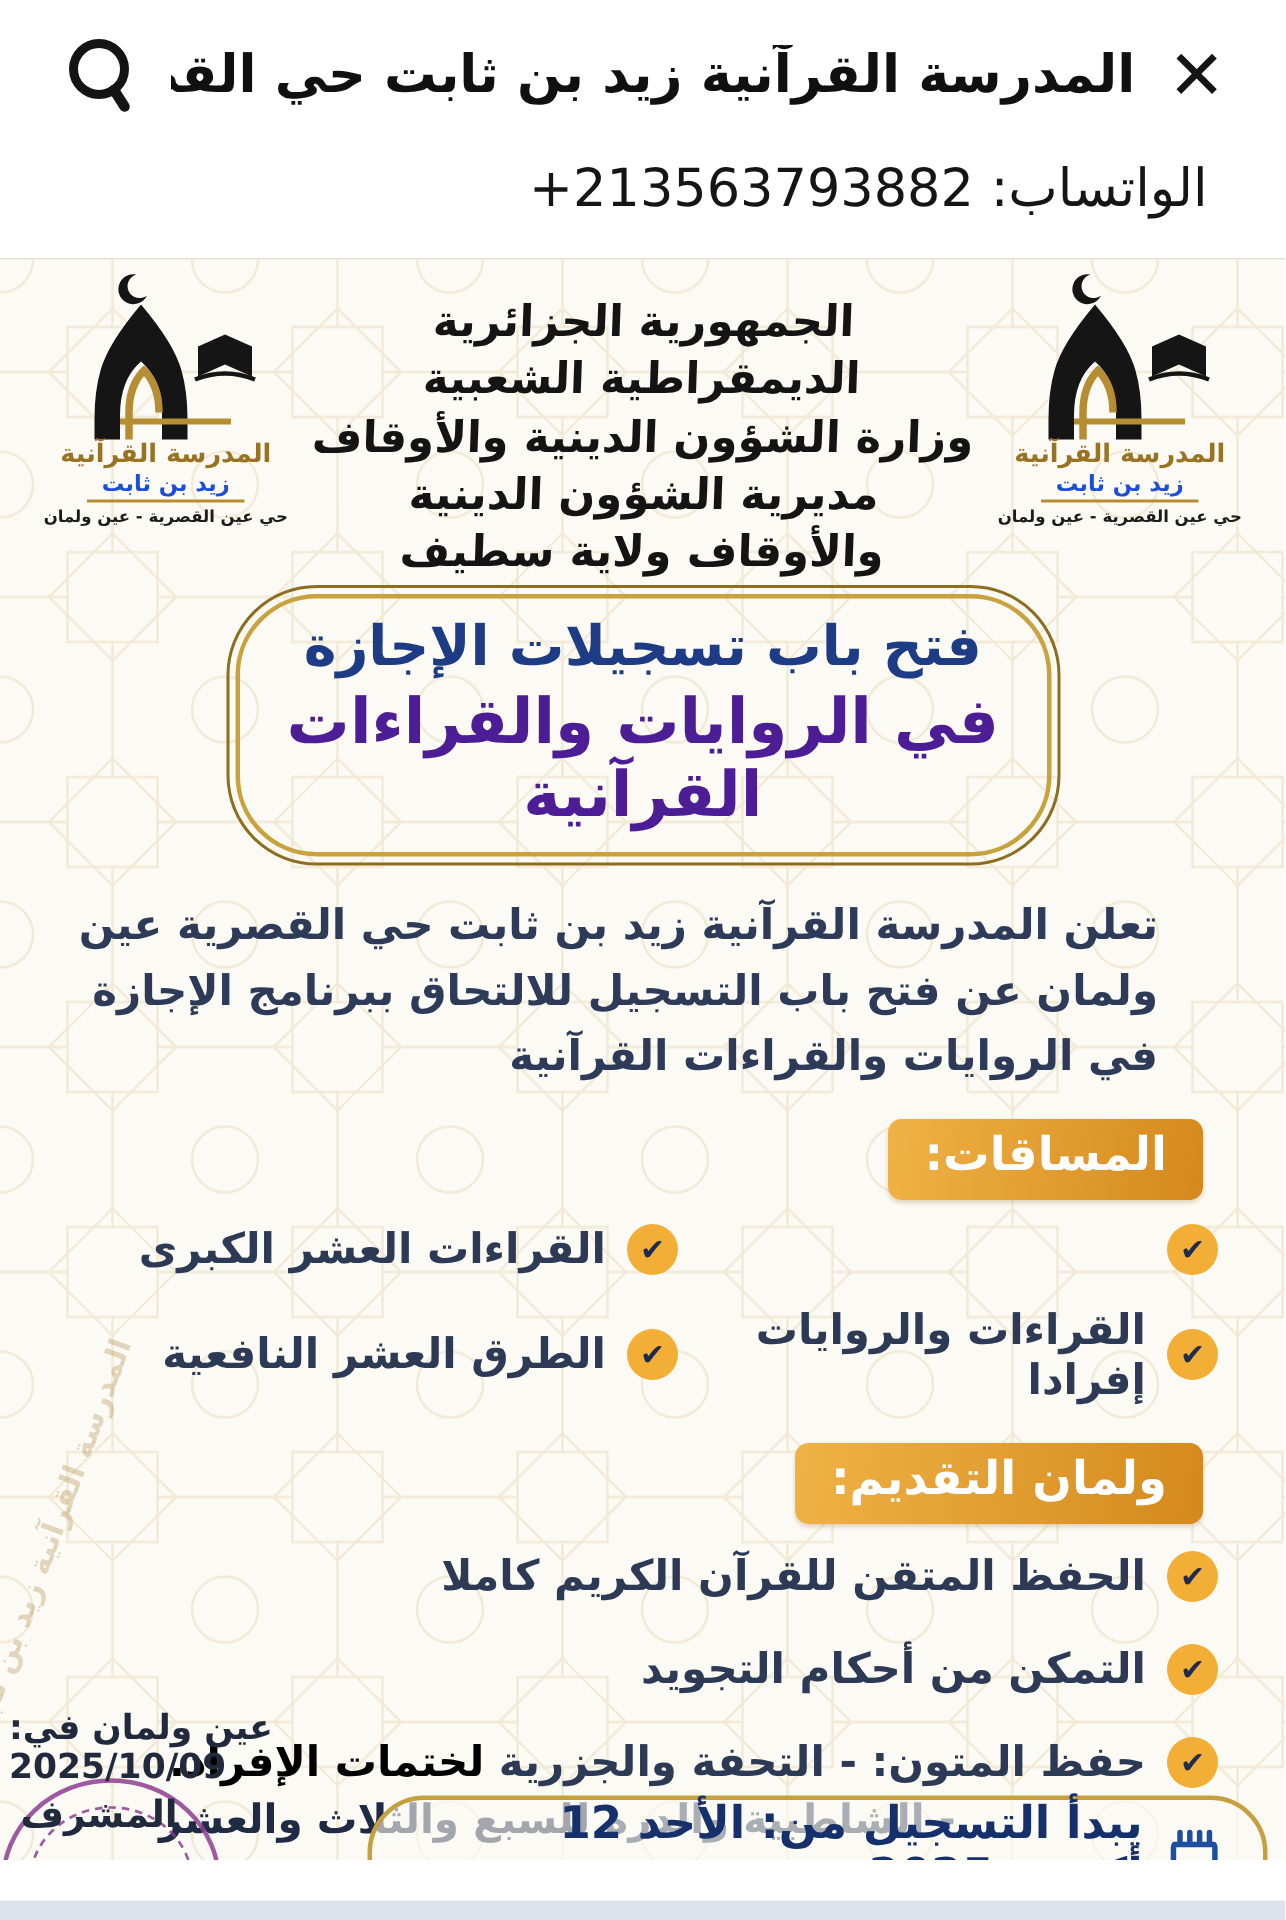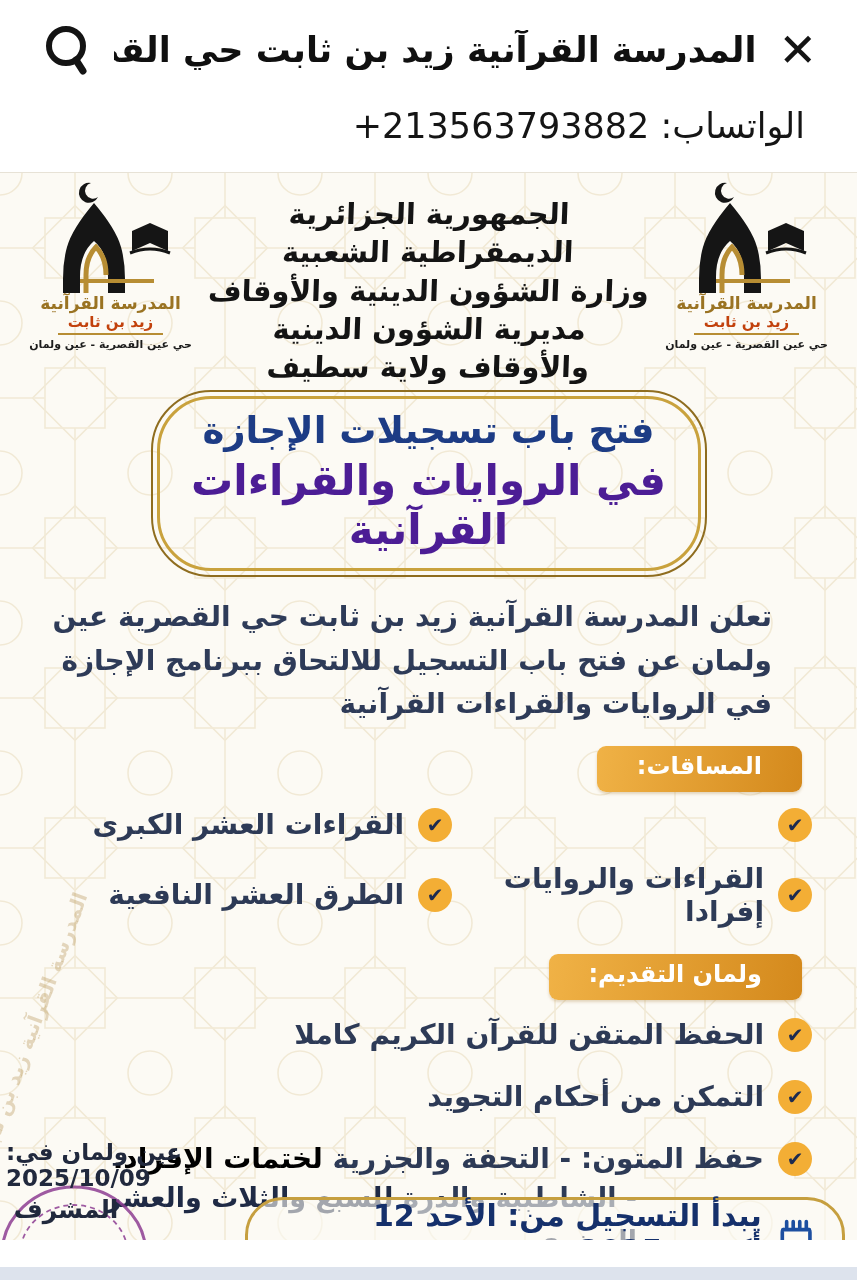--- a/index.html
+++ b/index.html
@@ -17,35 +17,35 @@
 
   
   .poster { position:relative; margin-top:26px; width:857px; height:1068px; background:#fcfaf4; border-top:1px solid #e7e2d6; overflow:hidden; }
   .pattern-bg { position:absolute; inset:0; z-index:0; opacity:.55; }
   .poster-content { position:relative; z-index:1; direction:rtl; }
 
   
   .header-row { display:flex; justify-content:space-between; align-items:flex-start; padding:8px 18px 0 18px; }
   .logo { width:185px; display:flex; flex-direction:column; align-items:center; }
   .logo-text1 { color:#9a7322; font-weight:bold; font-size:17px; margin-top:-6px; }
-  .logo-text2 { color:#c2410c; font-weight:bold; font-size:15px; border-bottom:2px solid #b78d33; padding:0 10px 2px; }
+  .logo-text2 { color:#1d4ed8; font-weight:bold; font-size:15px; border-bottom:2px solid #b78d33; padding:0 10px 2px; }
   .logo-text3 { color:#1c1c1c; font-size:11px; font-weight:bold; margin-top:3px; }
   .ministry { flex:1; text-align:center; padding-top:14px; }
   .ministry div { font-size:29px; font-weight:bold; color:#141414; line-height:1.32; transform:skewX(-2deg); }
 
   
   .banner { width:556px; margin:4px auto 16px; border:2px solid #8f6d1f; border-radius:60px; padding:4px; background:transparent; }
   .banner-inner { border:3px solid #c9a23d; border-radius:54px; text-align:center; padding:10px 20px 14px; }
   .banner-l1 { color:#1d3c85; font-size:37px; font-weight:bold; }
   .banner-l2 { color:#4c1d95; font-size:42px; font-weight:bold; margin-top:4px; }
 
   .intro { margin:18px 85px 0 45px; text-align:right; font-size:28px; font-weight:bold; color:#2e3b58; line-height:1.55; }
 
   .badge-row { text-align:right; padding-right:55px; }
-  .badge { display:inline-block; background:linear-gradient(100deg,#f0b246,#d4891c); color:#fff; font-weight:bold; font-size:24px; padding:6px 40px 12px; border-radius:9px; box-shadow:0 2px 3px rgba(150,100,20,.25); }
+  .badge { display:inline-block; background:linear-gradient(100deg,#f0b246,#d4891c); color:#fff; font-weight:bold; font-size:31px; padding:6px 24px 12px; border-radius:9px; box-shadow:0 2px 3px rgba(150,100,20,.25); }
 
   .check { flex:0 0 auto; width:34px; height:34px; border-radius:50%; background:#F3AE35; color:#1d2b50; display:flex; align-items:center; justify-content:center; font-size:20px; font-weight:bold; }
 
   .tracks-grid { display:grid; grid-template-columns:360px 1fr; margin:16px 45px 0 20px; row-gap:20px; }
   .titem { display:flex; align-items:center; gap:14px; font-size:28px; font-weight:bold; color:#2d3a56; }
 
   .cond-list { margin:18px 45px 0 20px; }
   .citem { display:flex; align-items:flex-start; gap:14px; font-size:28px; font-weight:bold; color:#2d3a56; margin-bottom:28px; }
   .citem .txt b { color:#000000; }
   .subitems { margin:-6px 175px 0 20px; font-size:27px; color:#2d3a56; line-height:1.62; text-align:right; font-weight:bold; }

